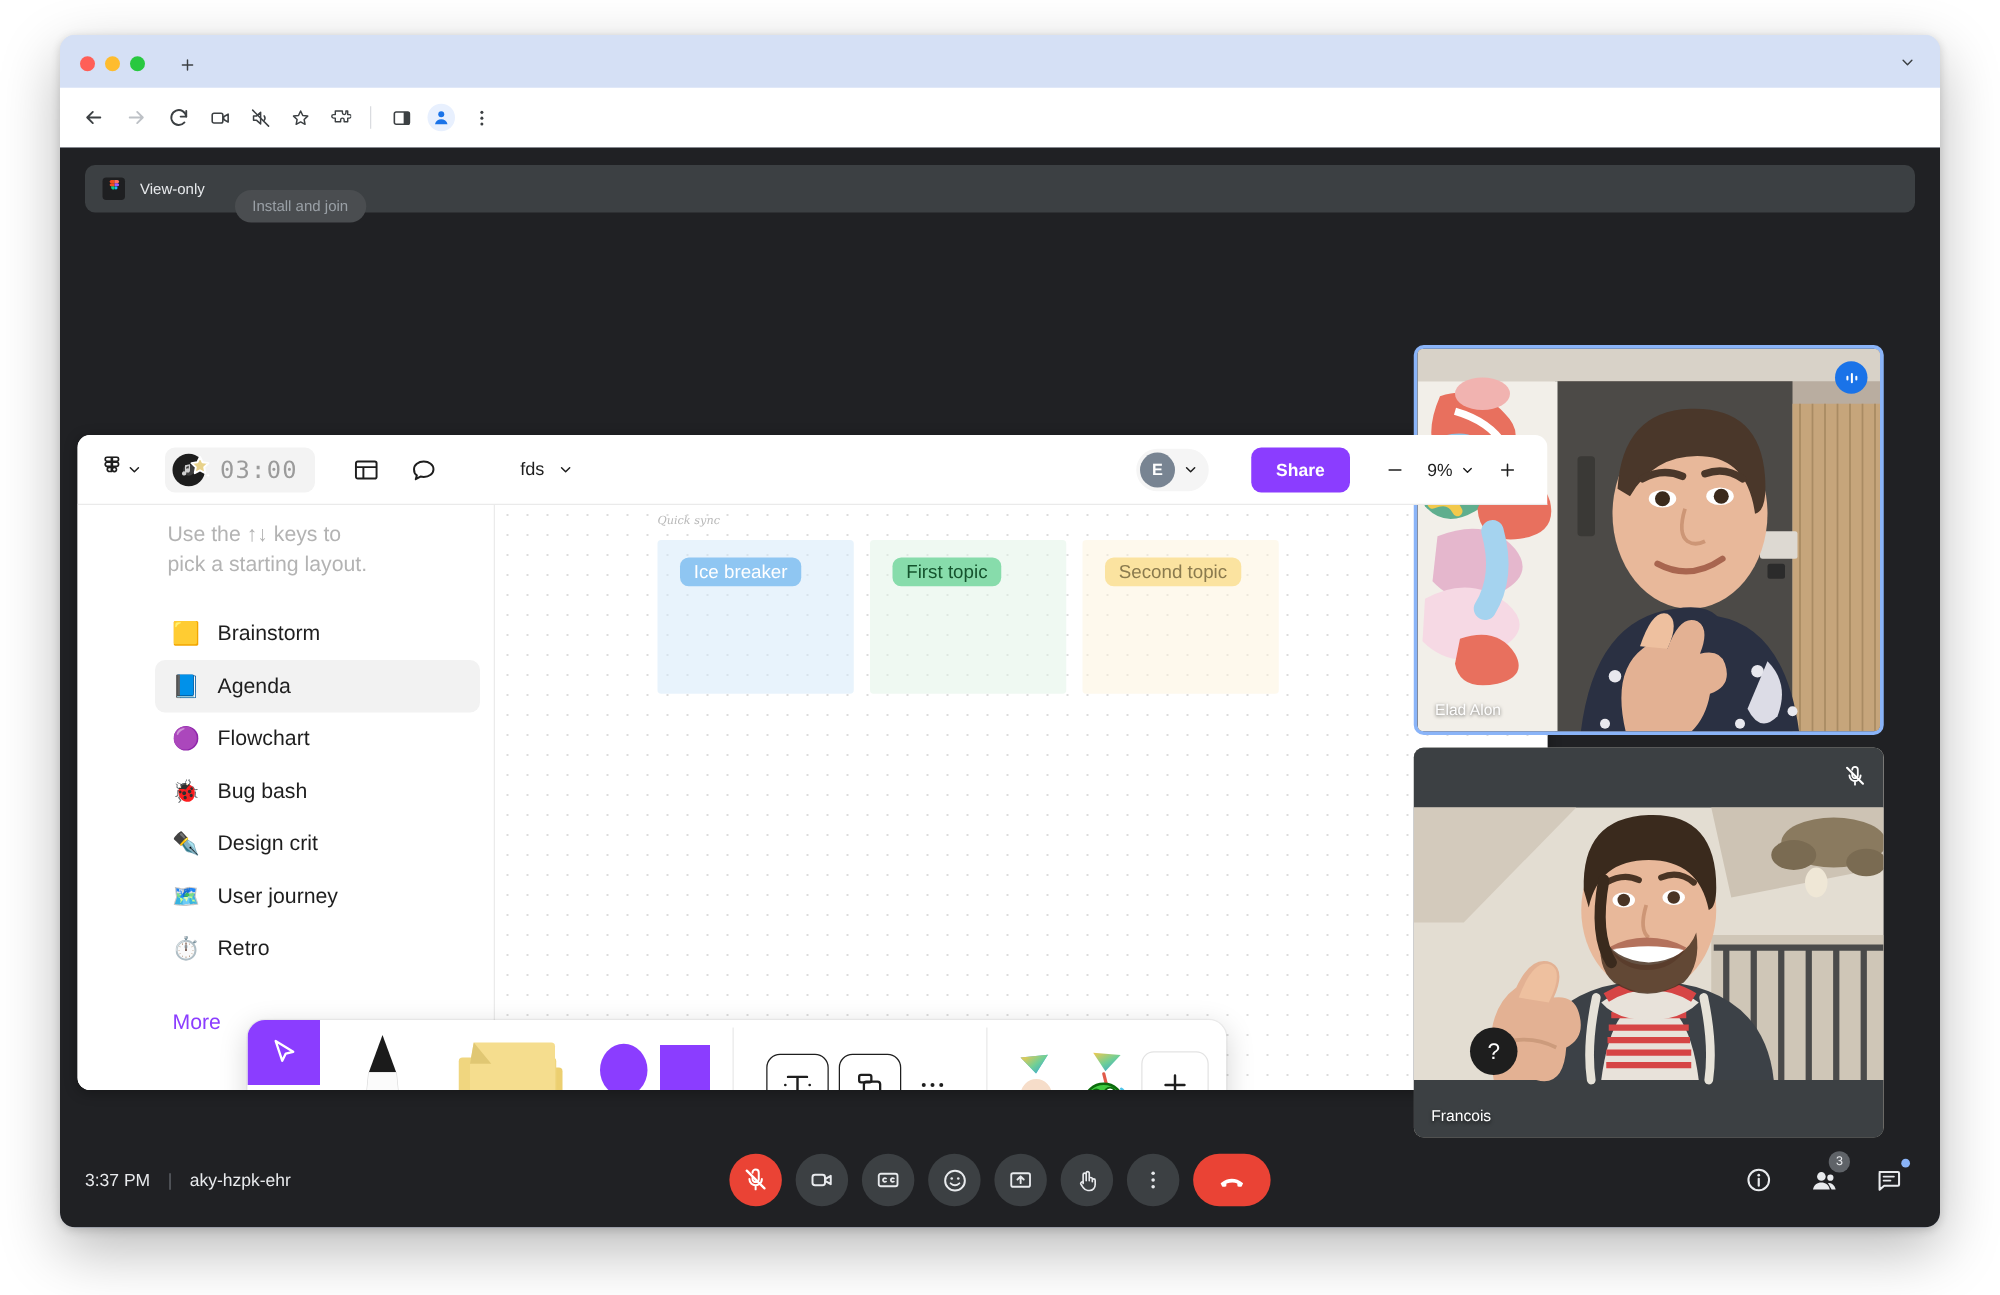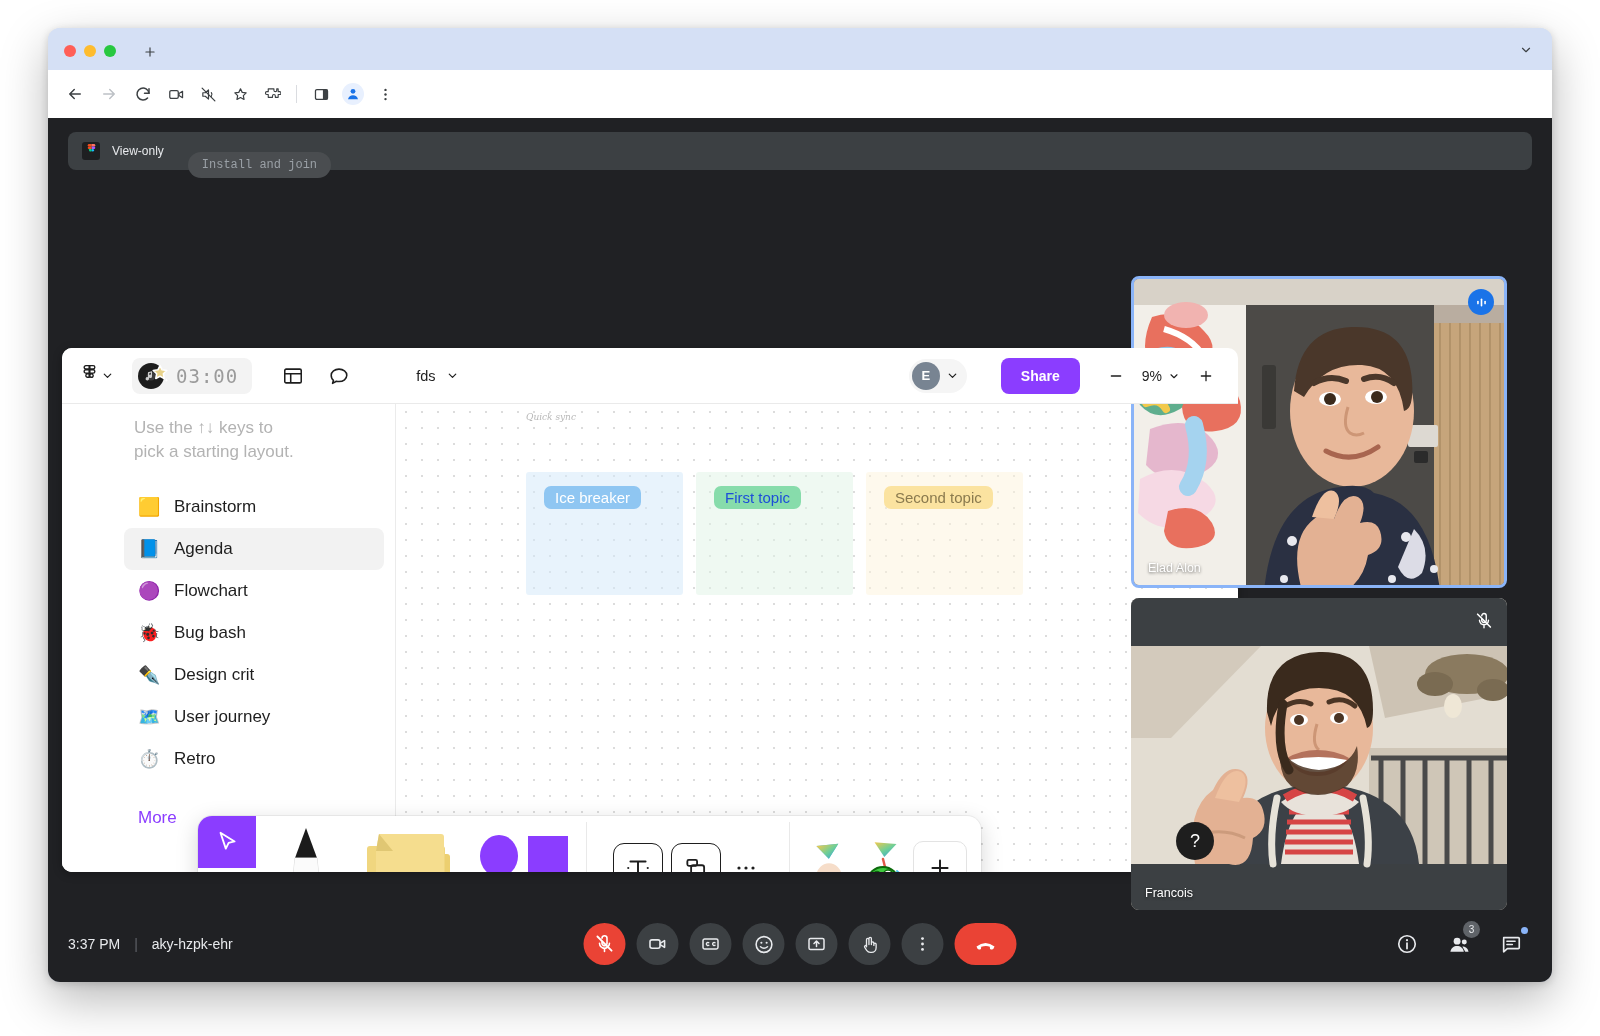--- a/index.html
+++ b/index.html
@@ -159,21 +159,21 @@
   }
   #banner-viewonly { font-size: 12px; color: #e8eaed; margin-right: 12px; white-space: nowrap; }
   #banner-install {
     height: 26px; padding: 0 14px;
     border-radius: 13px;
     background: #4a4d50;
     color: #9aa0a6;
     font-size: 12px;
     display: flex; align-items: center; justify-content: center;
     cursor: pointer; white-space: nowrap;
-    border: none; font-family: Liberation Mono, monospace; margin-top: 28px;
+    border: none; font-family: Liberation Sans, sans-serif; margin-top: 28px;
   }
 
   
   #figma-app {
     position: absolute;
     left: 14px; top: 230px;
     width: 1176px; height: 524px;
     background: #ffffff;
     border-radius: 10px;
     overflow: hidden;
@@ -283,39 +283,39 @@
     font-size: 17px; color: #8b3dff; cursor: pointer;
   }
 
   
   #board-area { position: absolute; left: 334px; top: 0; right: 0; bottom: 0; }
   #board-caption {
     position: absolute; left: 130px; top: 8px;
     font-size: 9px; color: #b8b8b8;
     font-family: "DejaVu Serif", serif; font-style: italic;
   }
-  #topic-cards { position: absolute; left: 130px; top: 28px; display: flex; gap: 13px; margin-top: 40px; }
+  #topic-cards { position: absolute; left: 130px; top: 28px; display: flex; gap: 13px; }
   .topic-card {
     width: 157px; height: 123px;
     border-radius: 3px;
     position: relative;
     background-image: radial-gradient(circle, rgba(120,120,140,0.3) 1px, transparent 1px);
     background-size: 16px 16px;
   }
   .topic-pill {
     position: absolute; left: 18px; top: 14px;
     border-radius: 7px;
     padding: 3px 11px;
     font-size: 15px;
     white-space: nowrap;
   }
   .card-ice { background: rgba(214,233,250,0.55); }
   .pill-ice { background: #8fc6f2; color: #ffffff; }
   .card-first { background: rgba(224,243,230,0.5); }
-  .pill-first { background: #87dcab; color: #1d4ed8; }
+  .pill-first { background: #87dcab; color: #14532d; }
   .card-second { background: rgba(253,244,219,0.5); }
   .pill-second { background: #fbe3a0; color: #8a7a4e; }
 
   
   #figma-toolbar {
     position: absolute;
     left: 136px; bottom: -48px;
     height: 104px; width: 783px;
     background: #ffffff;
     border-radius: 14px;

